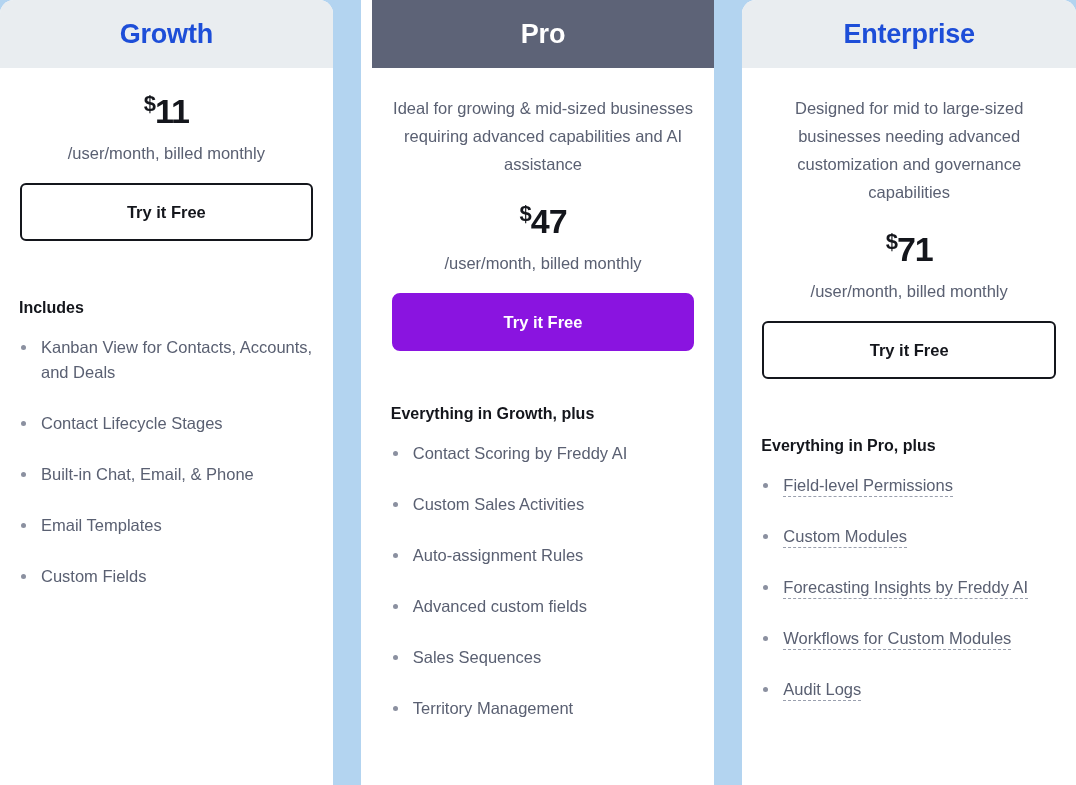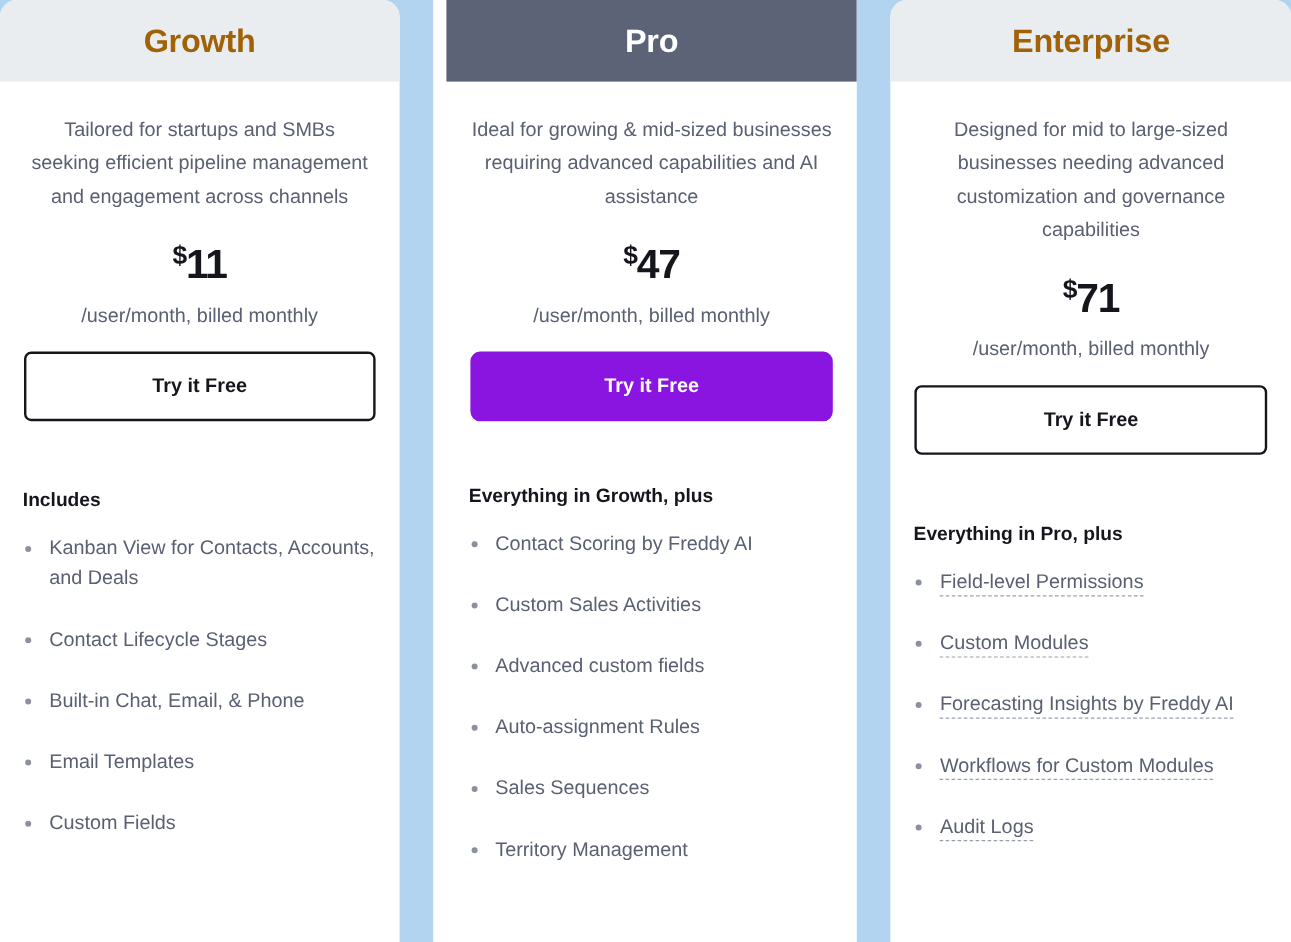--- a/index.html
+++ b/index.html
@@ -38,21 +38,21 @@
     flex:0 0 auto;
   }
   .card-growth .card-header,
   .card-enterprise .card-header { background:#e9edf0; }
   .card-pro .card-header        { background:#5d6377; }
 
   .plan-name {
     font-size:27px;
     font-weight:bold;
     letter-spacing:-0.2px;
-    color:#a16207;
+    color:#1d4ed8;
   }
   .card-pro .plan-name { color:#ffffff; }
 
   
   .card-body {
     flex:1 1 auto;
     display:flex;
     flex-direction:column;
     padding:0 19px;
   }
@@ -150,21 +150,20 @@
 </head>
 <body>
 
 <div id="pricing-grid">
 
   <div class="card card-growth">
     <div class="card-header">
       <div class="plan-name">Growth</div>
     </div>
     <div class="card-body">
-      <p class="plan-desc">Tailored for startups and SMBs seeking efficient pipeline management and engagement across channels</p>
 
       <div class="price-block">
         <div class="price-amount">
           <span class="currency">$</span><span class="amount">11</span>
         </div>
         <div class="price-note">/user/month, billed monthly</div>
       </div>
 
       <div class="cta-wrap">
         <button class="cta-btn cta-outline">Try it Free</button>
@@ -199,22 +198,22 @@
 
       <div class="cta-wrap">
         <button class="cta-btn cta-filled">Try it Free</button>
       </div>
 
       <div class="features">
         <div class="features-title">Everything in Growth, plus</div>
         <ul class="features-list">
           <li class="feature-item"><span class="feature-text">Contact Scoring by Freddy AI</span></li>
           <li class="feature-item"><span class="feature-text">Custom Sales Activities</span></li>
+          <li class="feature-item"><span class="feature-text">Auto-assignment Rules</span></li>
           <li class="feature-item"><span class="feature-text">Advanced custom fields</span></li>
-          <li class="feature-item"><span class="feature-text">Auto-assignment Rules</span></li>
           <li class="feature-item"><span class="feature-text">Sales Sequences</span></li>
           <li class="feature-item"><span class="feature-text">Territory Management</span></li>
         </ul>
       </div>
     </div>
   </div>
 
   <div class="card card-enterprise">
     <div class="card-header">
       <div class="plan-name">Enterprise</div>

